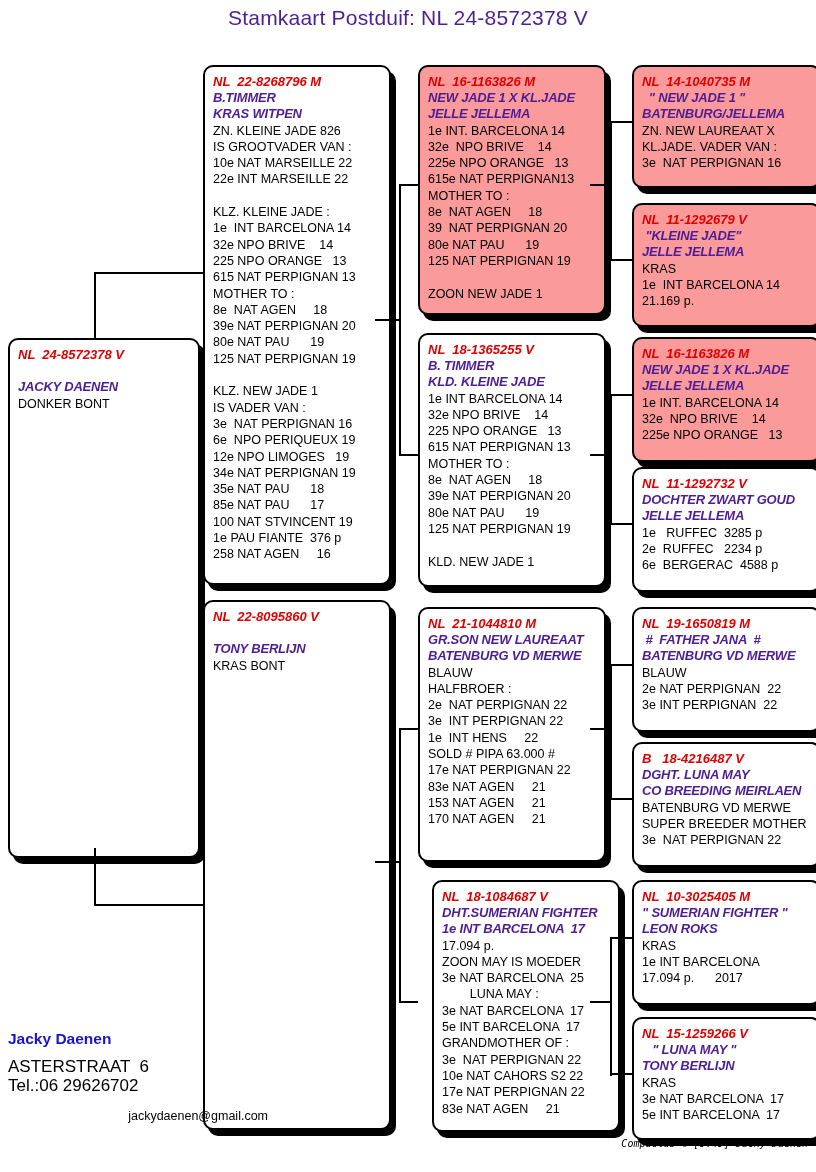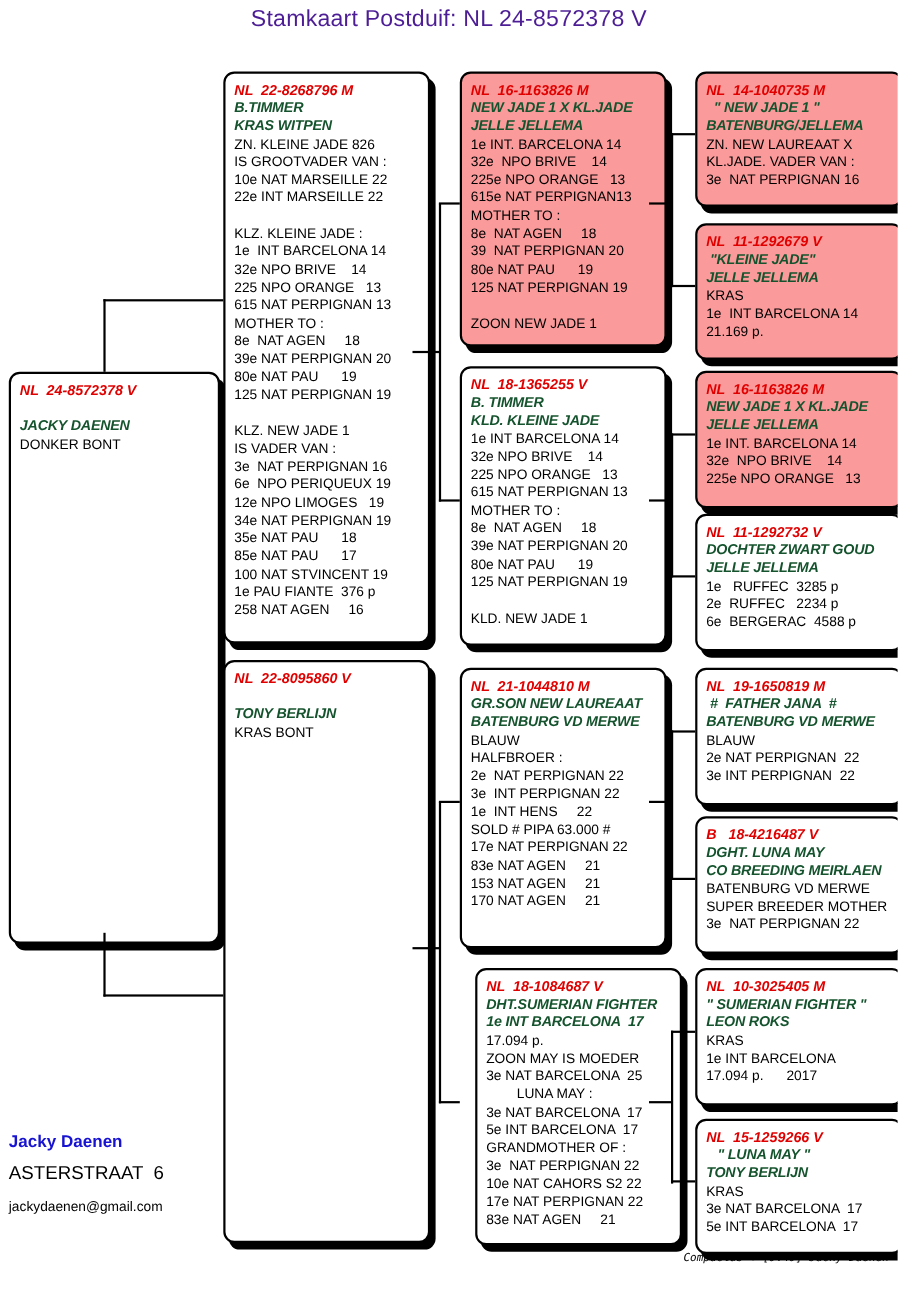--- a/index.html
+++ b/index.html
@@ -16,28 +16,28 @@
     box-shadow:5px 6px 0 #000;padding:6px 4px 0 8px;overflow:hidden;
     font-size:12.5px;line-height:16.3px;
   }
   .box.pink{background:#fb9a9a;}
   .ring{
     color:#e00000;font-weight:bold;font-style:italic;font-size:13px;
     line-height:17px;white-space:pre;
   }
   .ln{white-space:pre;height:16.3px;}
   .ln.name{
-    color:#14532d;font-weight:bold;font-style:italic;font-size:13px;
+    color:#4c1d95;font-weight:bold;font-style:italic;font-size:13px;
     letter-spacing:-0.2px;
   }
   i.cl{position:absolute;display:block;background:#000;}
   .owner{position:absolute;left:8px;top:1030px;width:260px;}
   .owner .oname{color:#1713d1;font-weight:bold;font-size:15.5px;margin-bottom:9px;}
   .owner .oline{font-size:17px;line-height:19px;white-space:pre;}
-  .owner .oemail{font-size:12.5px;margin-top:14px;}
+  .owner .oemail{font-size:12.5px;margin-top:14px;text-align:right;}
   .credit{
     position:absolute;right:8px;top:1138px;width:400px;text-align:right;
     font-family:"DejaVu Sans Mono", monospace;font-style:italic;font-size:10px;
   }
 </style>
 </head>
 <body>
 
 <div class="title">Stamkaart Postduif: NL  24-8572378 V</div>
 
@@ -244,16 +244,17 @@
 <i class="cl" style="left:610px;top:798px;width:22px;height:2px"></i>
 
 <i class="cl" style="left:590px;top:1001px;width:21px;height:2px"></i>
 <i class="cl" style="left:610px;top:937px;width:2px;height:139px"></i>
 <i class="cl" style="left:610px;top:937px;width:22px;height:2px"></i>
 <i class="cl" style="left:610px;top:1073px;width:22px;height:2px"></i>
 
 <div class="owner">
   <div class="oname">Jacky Daenen</div>
   <div class="oline">ASTERSTRAAT  6</div>
+  <div class="oline">Tel.:06 29626702</div>
   <div class="oemail">jackydaenen@gmail.com</div>
 </div>
 
 <div class="credit">Compuclub © [9.49]  Jacky Daenen</div>
 
 </body></html>

